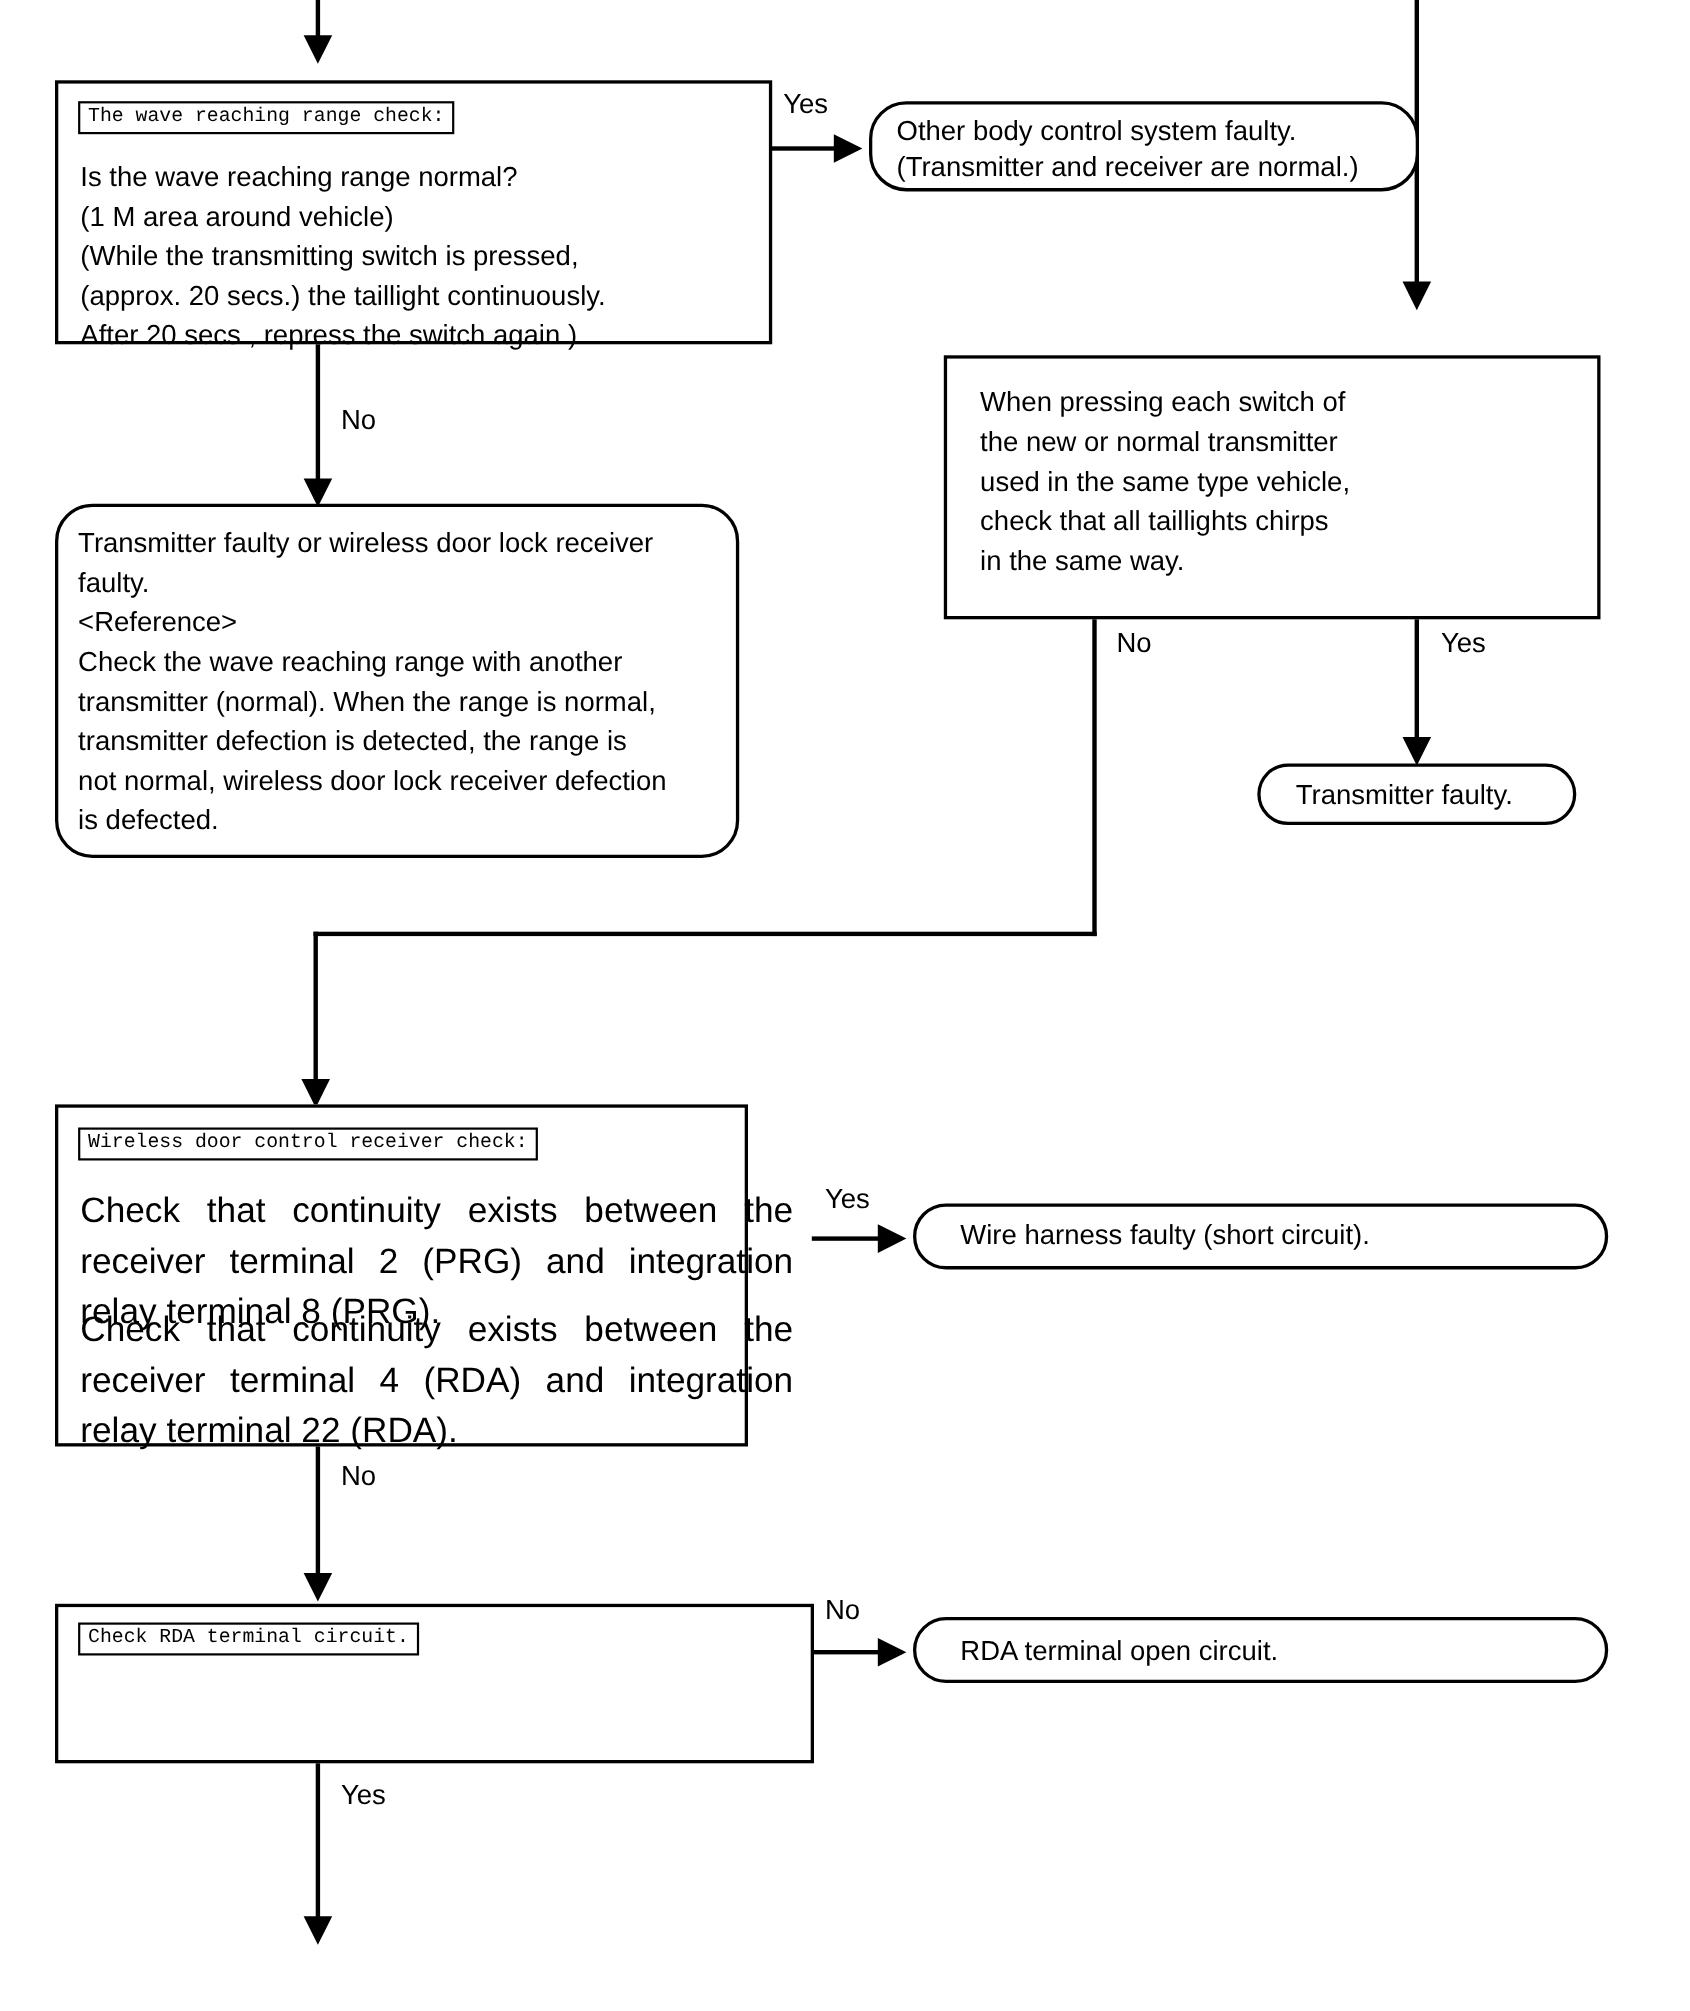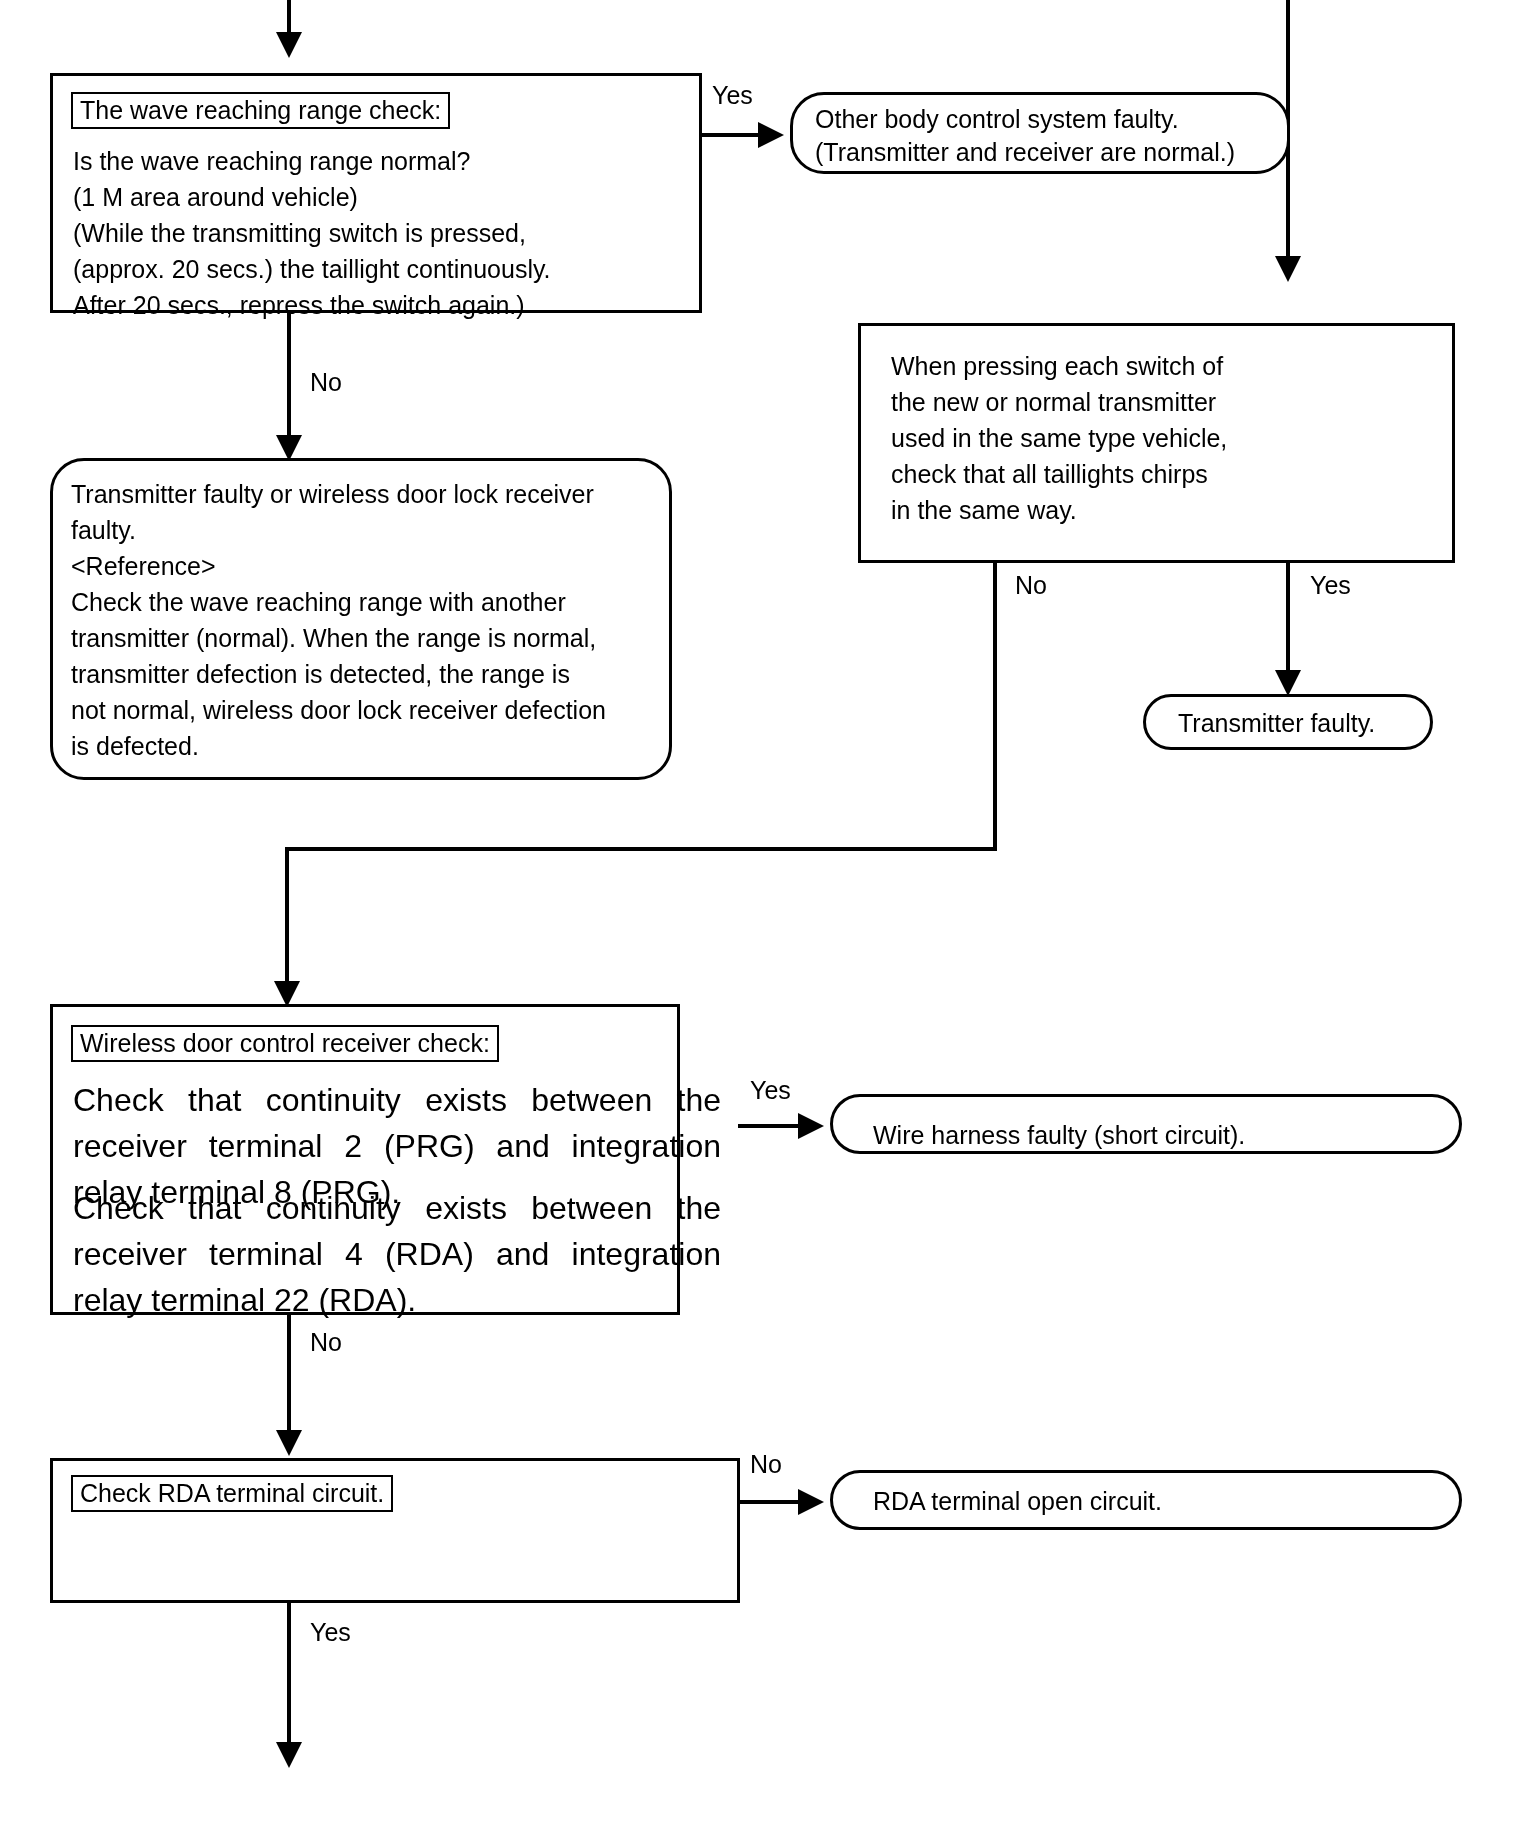--- a/index.html
+++ b/index.html
@@ -28,23 +28,24 @@
     position: absolute;
     box-sizing: border-box;
     border: 3px solid #000;
     background: #fff;
     border-radius: 34px;
   }
   .head {
     display: inline-block;
     border: 2px solid #000;
     padding: 3px 7px 4px 7px;
-    font-size: 25px;
+    font-size: 18px;
     line-height: 1.05;
     white-space: nowrap;
+    font-family: Liberation Mono, monospace;
   }
   .body-text {
     font-size: 25px;
     line-height: 1.44;
     white-space: pre-line;
   }
   .body-just {
     font-size: 32px;
     line-height: 1.44;
     text-align: justify;
@@ -162,21 +163,21 @@
     </div>
     <div class="pad body-just" style="left:20px; top:70px; width:648px;">Check that continuity exists between the receiver terminal 2 (PRG) and integration relay terminal 8 (PRG).</div>
     <div class="pad body-just" style="left:20px; top:178px; width:648px;">Check that continuity exists between the receiver terminal 4 (RDA) and integration relay terminal 22 (RDA).</div>
   </div>
 
   <div class="hline" style="left:738px; top:1124px; width:82px;"></div>
   <div class="arrow-right" style="left:798px; top:1113px;"></div>
   <div class="lbl" style="left:750px; top:1078px;">Yes</div>
 
   <div class="rbox" style="left:830px; top:1094px; width:632px; height:60px;">
-    <div class="pad body-text" style="left:40px; top:20px; width:560px;">Wire harness faulty (short circuit).</div>
+    <div class="pad body-text" style="left:40px; top:8px; width:560px;">Wire harness faulty (short circuit).</div>
   </div>
 
   <div class="vline" style="left:287px; top:1315px; height:123px;"></div>
   <div class="arrow-down" style="left:276px; top:1430px;"></div>
   <div class="lbl" style="left:310px; top:1330px;">No</div>
 
   <div class="box" style="left:50px; top:1458px; width:690px; height:145px;">
     <div class="pad" style="left:18px; top:14px;">
       <div class="head">Check RDA terminal circuit.</div>
     </div>

